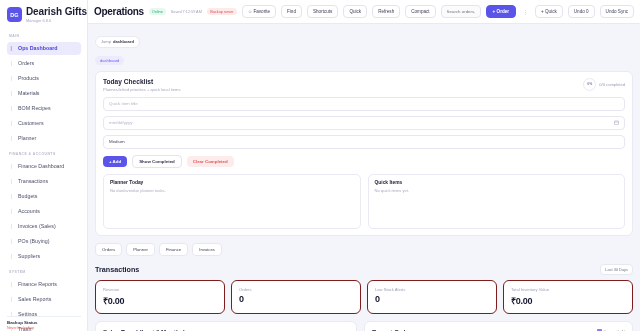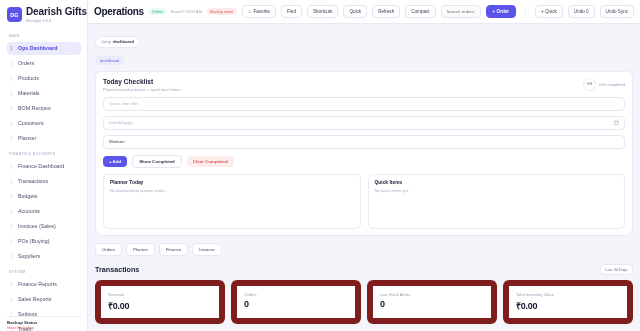--- a/index.html
+++ b/index.html
@@ -176,21 +176,21 @@
 
   .perf-head { display: flex; align-items: center; justify-content: space-between; margin-top: 8px; }
   .perf-title { font-size: 7.2px; font-weight: bold; color: #1b1d34; }
   .perf-badge {
     font-size: 3.9px; color: #6e7189; background: #fff;
     border: 1px solid #e6e7f1; border-radius: 4px; padding: 2px 4px;
   }
 
   .kpis { display: flex; gap: 6px; margin-top: 5px; }
   .kpi {
-    flex: 1; background: #fff; border: 6px solid #7f1d1d;
+    flex: 1; background: #fff; border: 1px solid #7f1d1d;
     border-radius: 6px; padding: 6px 7px;
   }
   .kpi-label { font-size: 4.1px; color: #9b9eb5; }
   .kpi-value { font-size: 9px; font-weight: bold; color: #15172d; margin-top: 2px; letter-spacing: -.3px; }
 
   .bottom { display: flex; gap: 7px; margin-top: 7px; }
   .panel {
     background: #fff; border: 1px solid #e9eaf3; border-radius: 6px;
     padding: 6px 7px; height: 60px; overflow: hidden;
   }

